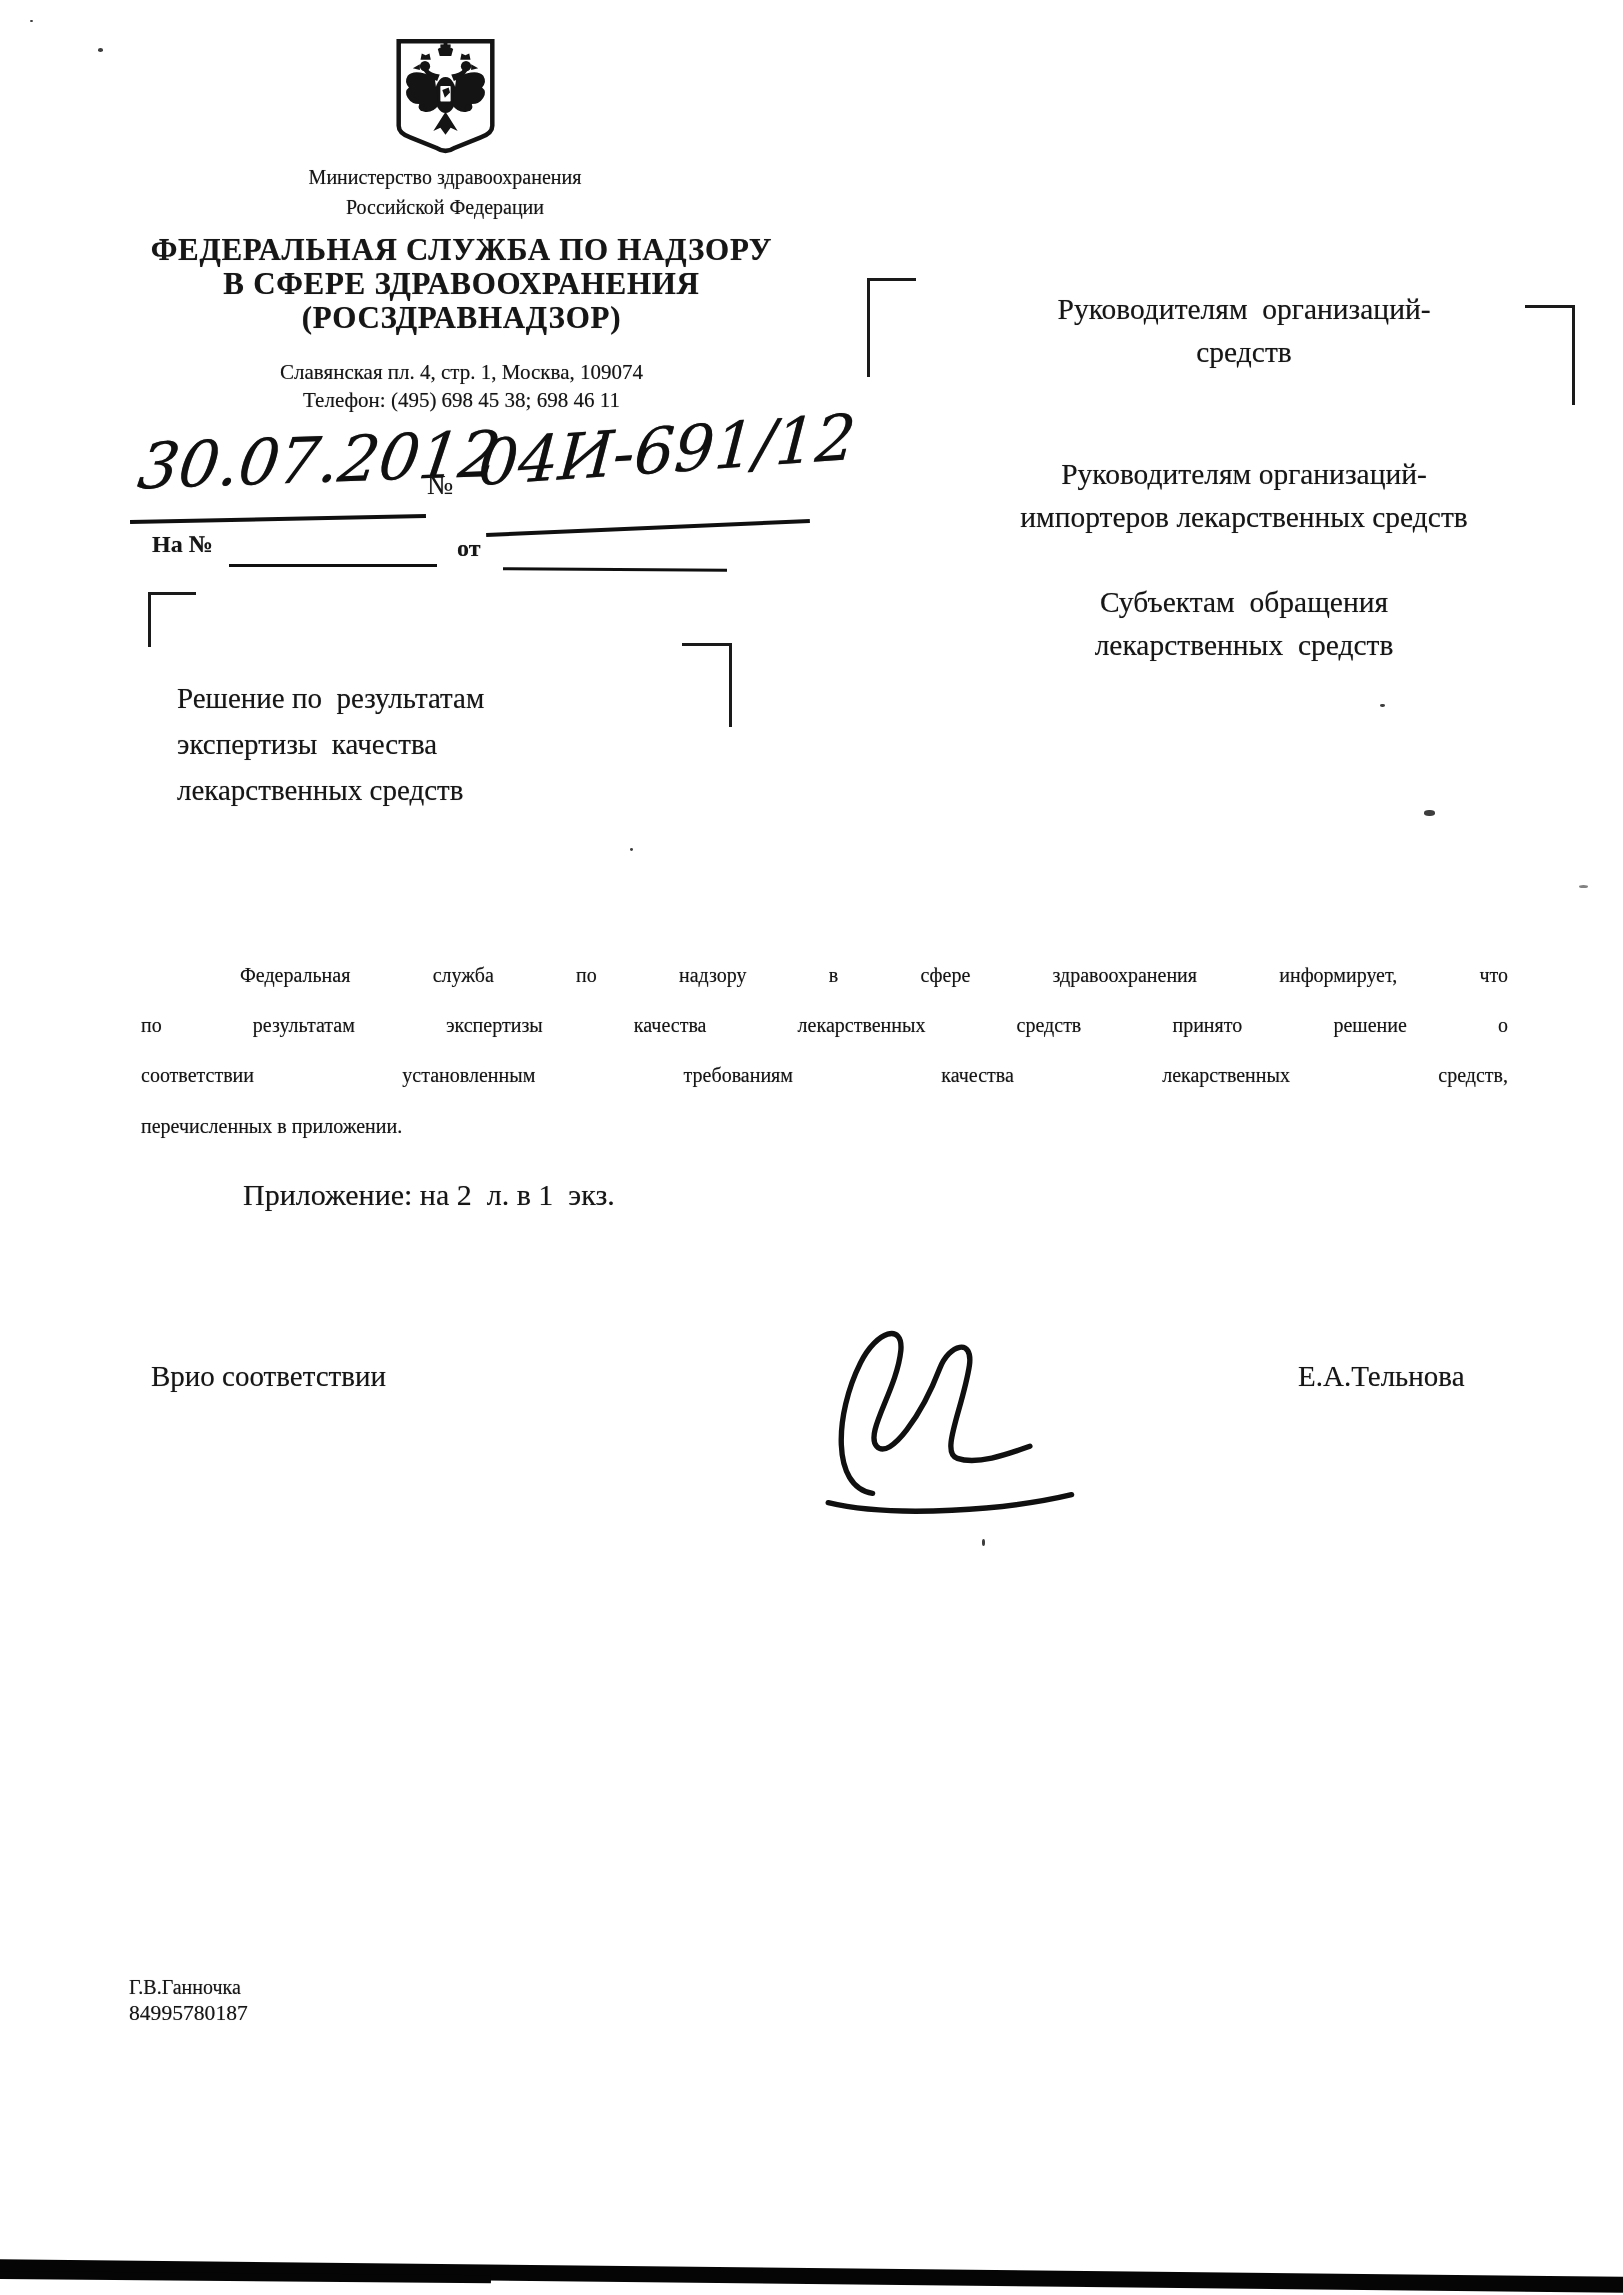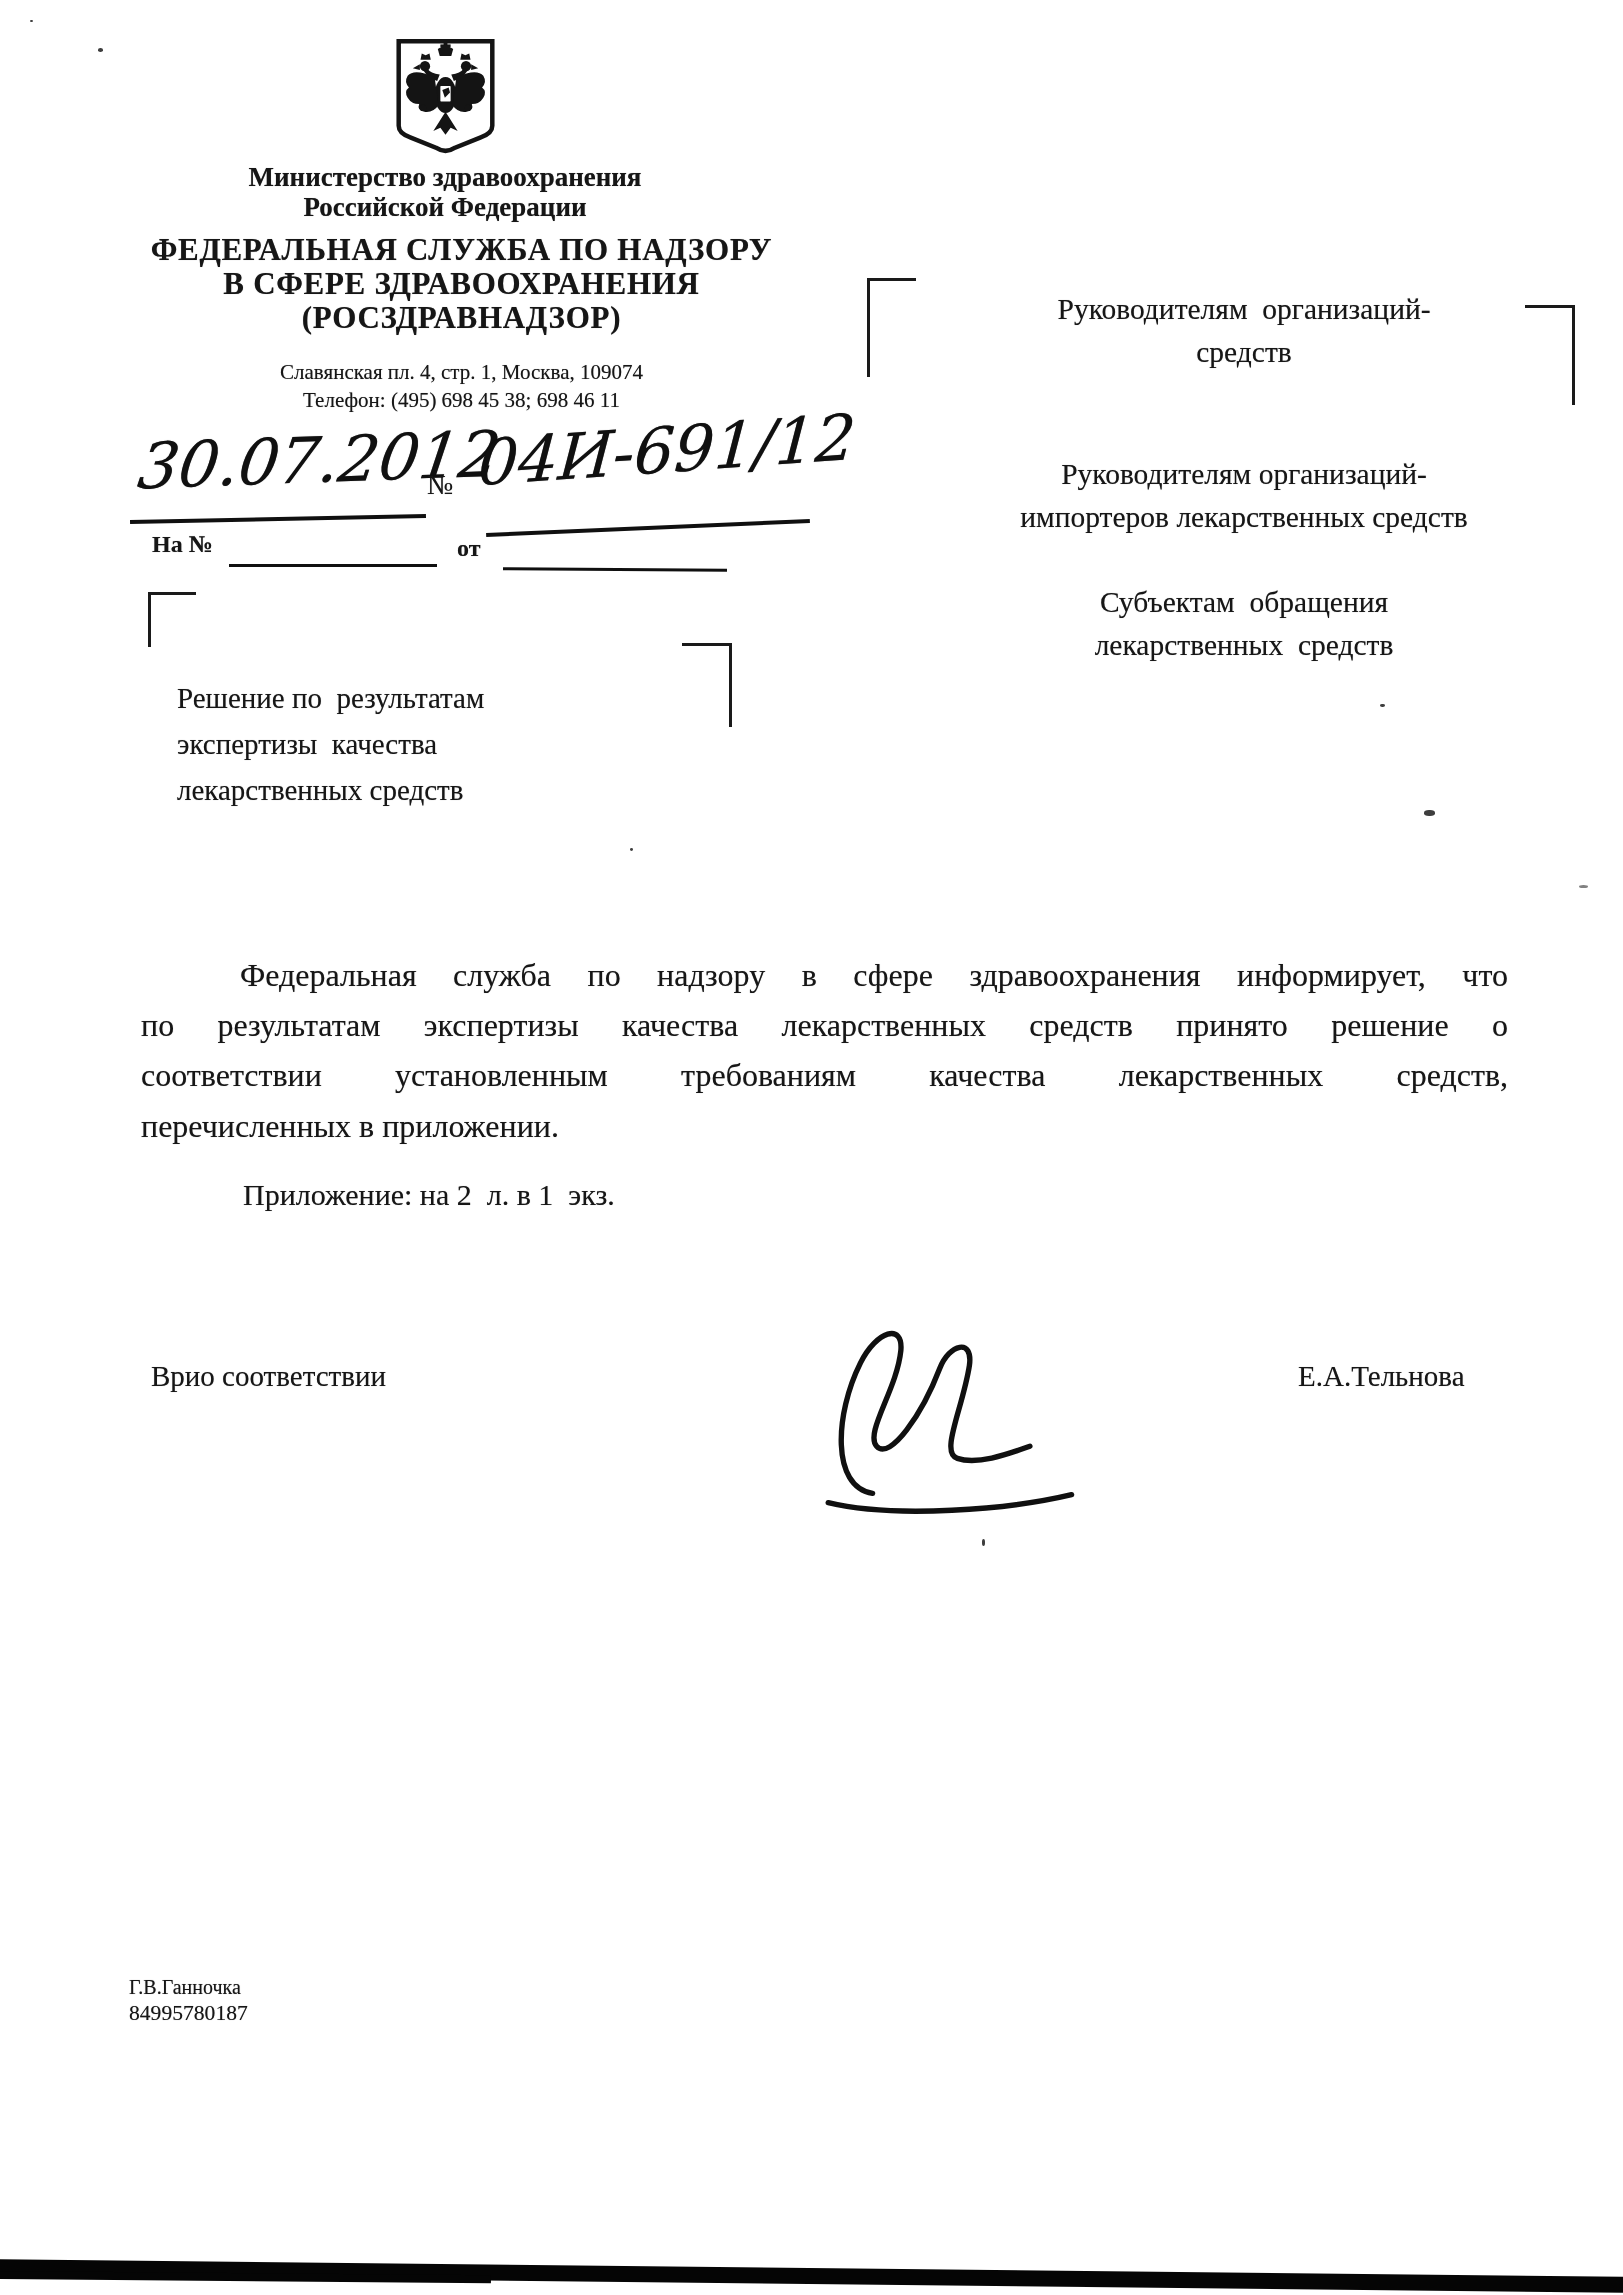--- a/index.html
+++ b/index.html
@@ -14,21 +14,21 @@
   .abs{position:absolute;}
   .txt{
     font-family:"Liberation Serif",serif;
     color:#161616;
     text-shadow:0 0 0.7px rgba(22,22,22,.5);
     white-space:nowrap;
   }
   .center{text-align:center;}
   .pre{white-space:pre;text-align:right;}
   
-  .ministry-line{font-size:27px;font-weight:700;line-height:30px;}
+  .ministry-line{font-size:20px;font-weight:400;line-height:30px;}
   .service-line{font-size:31px;font-weight:700;line-height:34px;letter-spacing:0.7px;}
   .addr-line{font-size:21px;line-height:27.5px;}
   
   .script{
     font-family:"DejaVu Serif",serif;
     font-style:italic;
     font-size:63px;
     letter-spacing:0px;
     color:#101010;
     text-shadow:0 0 0.7px rgba(0,0,0,.6);
@@ -40,21 +40,21 @@
   .bk{border-color:#1a1a1a;border-style:solid;border-width:0;}
   .bk-tl{border-top-width:3.9px;border-left-width:3.9px;}
   .bk-tr{border-top-width:3.9px;border-right-width:3.9px;}
   
   .recip-block{left:943px;width:602px;text-align:center;}
   .recip-line{font-size:29.5px;line-height:43px;white-space:pre;text-shadow:0 0 0.7px rgba(22,22,22,.5);}
   
   .subj-line{font-size:29px;line-height:46px;white-space:pre;text-shadow:0 0 0.7px rgba(22,22,22,.5);}
   
   .body-line{
-    font-size:32px;line-height:39px;
+    font-size:20px;line-height:39px;
     width:1367px;
     text-align:justify;
     text-align-last:justify;
     white-space:normal;
     text-shadow:0 0 0.7px rgba(22,22,22,.5);
   }
   .body-line.last{text-align:left;text-align-last:left;width:auto;white-space:nowrap;}
   .attach{font-size:30px;}
   .sig-label{font-size:29px;}
   .footer-line{font-size:20px;line-height:26px;}

